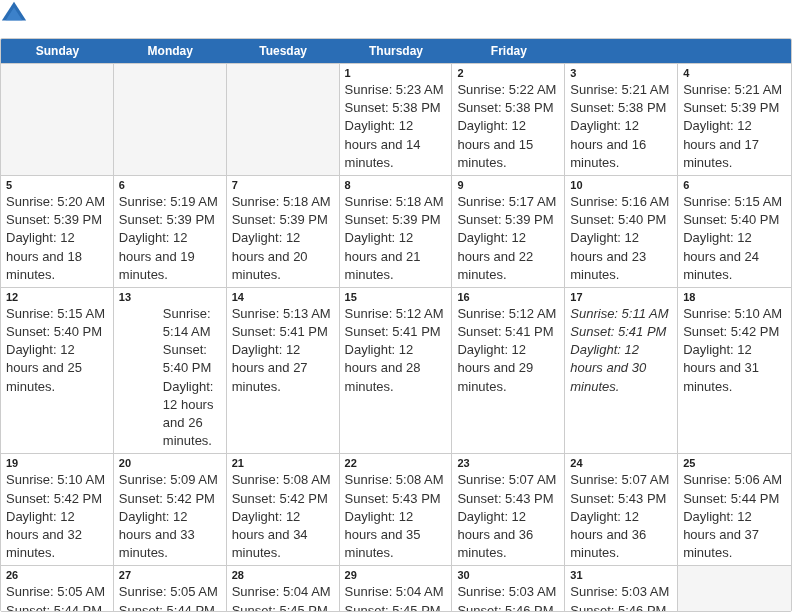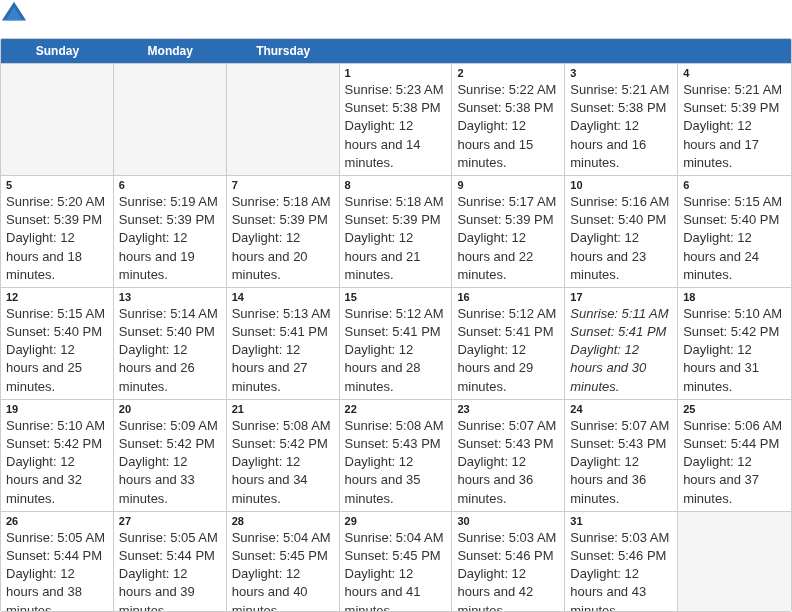--- a/index.html
+++ b/index.html
@@ -127,21 +127,23 @@
     <div class="title-block">
       <div class="month-title"></div>
       <div class="location"></div>
     </div>
   </div>
 
   <div class="calendar">
     <div class="cal-header" id="cal-header">
         <div class="cal-header-cell">Sunday</div>
         <div class="cal-header-cell">Monday</div>
+        <div class="cal-header-cell">Tuesday</div>
         <div class="cal-header-cell">Thursday</div>
+        <div class="cal-header-cell">Friday</div>
       </div>
     <div class="cal-body" id="cal-body">
         <div class="cal-row">
           <div class="cal-cell empty"></div>
           <div class="cal-cell empty"></div>
           <div class="cal-cell empty"></div>
           <div class="cal-cell">
             <span class="day-number">1</span>
             <div class="cell-text" style="white-space: pre-line;">Sunrise: 5:23 AM
 Sunset: 5:38 PM
@@ -212,21 +214,21 @@
         </div>
         <div class="cal-row">
           <div class="cal-cell">
             <span class="day-number">12</span>
             <div class="cell-text" style="white-space: pre-line;">Sunrise: 5:15 AM
 Sunset: 5:40 PM
 Daylight: 12 hours and 25 minutes.</div>
           </div>
           <div class="cal-cell">
             <span class="day-number">13</span>
-            <div class="cell-text" style="white-space: pre-line;">Sunrise: 5:14 AM
+            <div class="cell-text" style="white-space: pre-line; margin-left: 44px;">Sunrise: 5:14 AM
 Sunset: 5:40 PM
 Daylight: 12 hours and 26 minutes.</div>
           </div>
           <div class="cal-cell">
             <span class="day-number">14</span>
             <div class="cell-text" style="white-space: pre-line;">Sunrise: 5:13 AM
 Sunset: 5:41 PM
 Daylight: 12 hours and 27 minutes.</div>
           </div>
           <div class="cal-cell">

